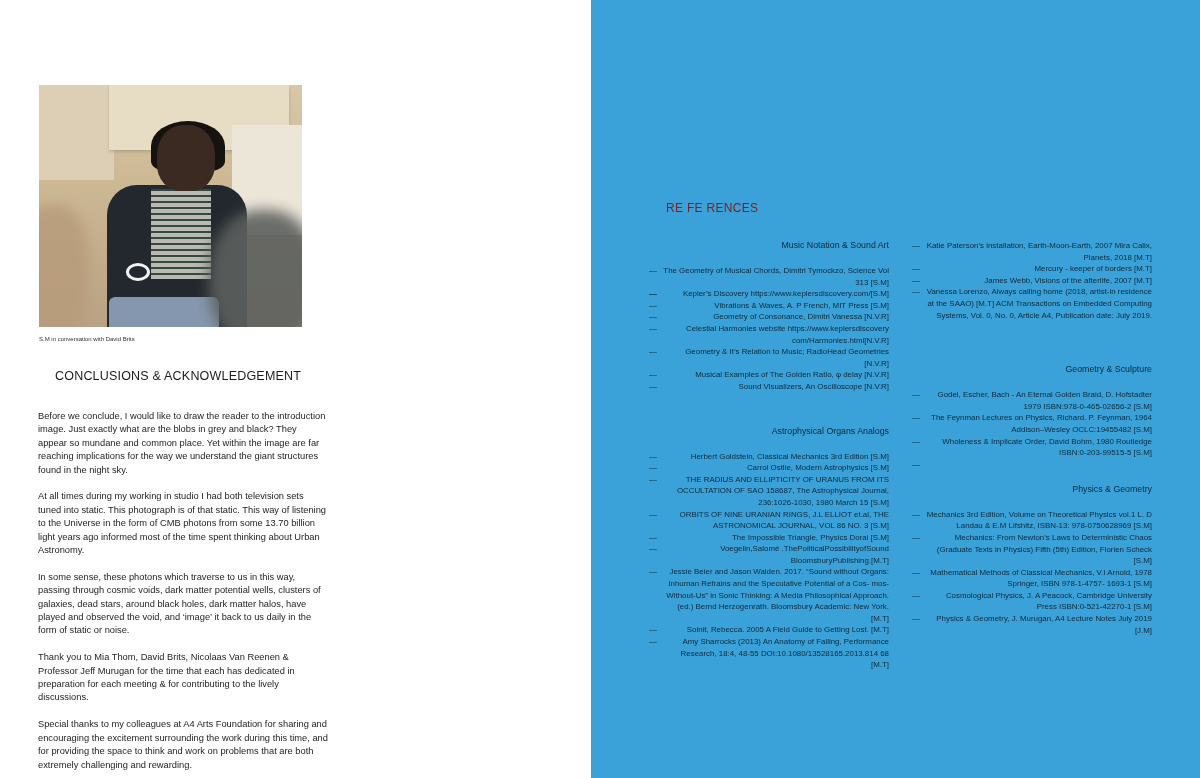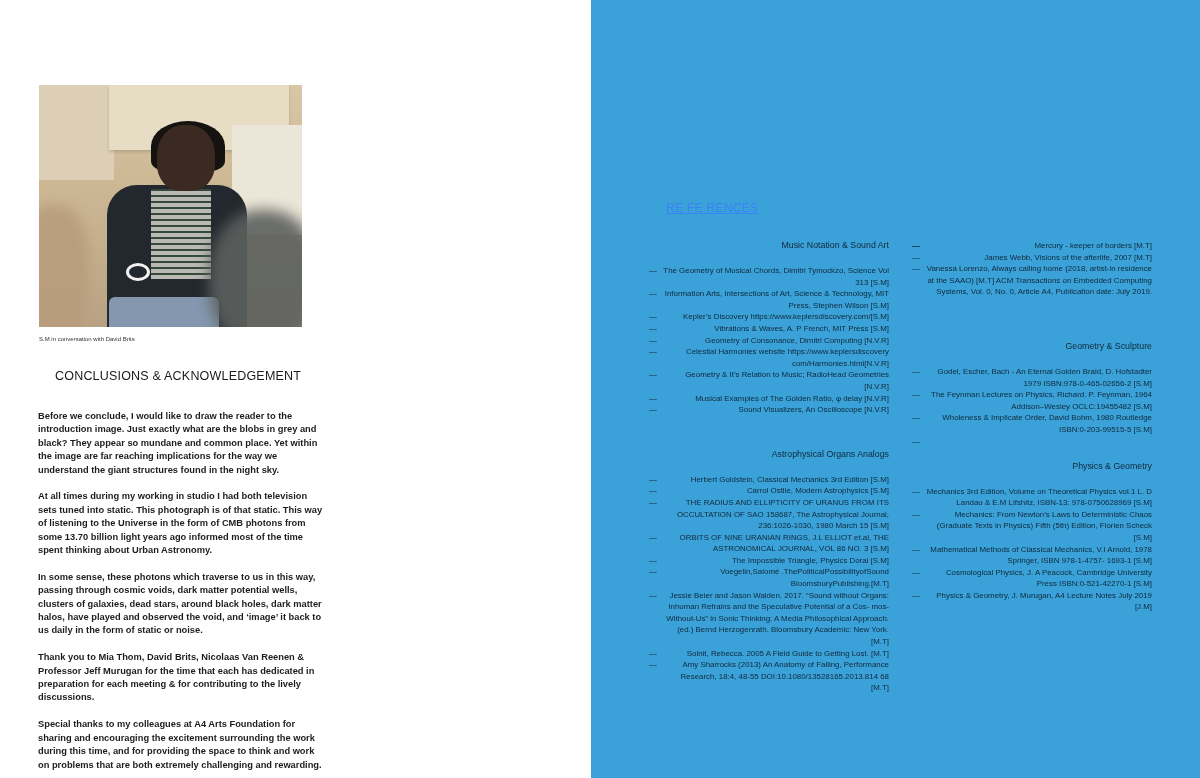--- a/index.html
+++ b/index.html
@@ -20,24 +20,24 @@
            background:repeating-linear-gradient(0deg,#e8e8e0 0 4px,#445a4a 4px 6px),#ccc;
            background-blend-mode:multiply; }
   .photo .jeans { position:absolute; left:70px; top:212px; width:110px; height:30px; background:#8497ae; border-radius:6px 6px 0 0; }
   .photo .blurL { position:absolute; left:-20px; top:120px; width:70px; height:140px; border-radius:40%; background:#b89c7c; filter:blur(6px); opacity:0.85; }
   .photo .blurR { position:absolute; left:170px; top:125px; width:110px; height:140px; border-radius:45%; background:#5c605e; filter:blur(7px); opacity:0.9; }
   .photo .mobius { position:absolute; left:87px; top:178px; width:18px; height:12px; border:3px solid #f2f2f2; border-radius:50%; }
 
   .caption { position:absolute; left:39px; top:300px; font-size:6px; color:#333; }
   .heading { position:absolute; left:55px; top:333px; font-size:12.5px; letter-spacing:0.2px; color:#1a1a1a; }
   .body-text { position:absolute; left:38px; top:374px; width:290px; font-size:9.3px; line-height:13.4px; color:#1d1d1d; }
-  .body-text p { margin:0 0 13.4px 0;font-weight:bold; }
+  .body-text p { margin:0 0 13.4px 0; }
   .pagenum { position:absolute; left:11px; top:742px; font-size:7px; color:#333; }
 
-  .refs-title { position:absolute; left:666px; top:201px; font-size:12px; letter-spacing:0.3px; color:#3b82f6;text-decoration:underline; }
+  .refs-title { position:absolute; left:666px; top:201px; font-size:12px; letter-spacing:0.3px; color:#7f1d1d; }
   .col { position:absolute; font-size:7.9px; line-height:11.6px; color:#0f2a3a; }
   .col1 { left:649px; top:239px; width:240px; }
   .col2 { left:912px; top:240px; width:240px; }
   .sec-title { font-size:8.8px; margin:0 0 14px 0; line-height:12px; }
   .sec { margin-bottom:24px;text-align:right; }
   ul.items { list-style:none; margin:0; padding:0; }
   ul.items li { position:relative; padding-left:12px; }
   ul.items li .dash { position:absolute; left:0; top:0; }
 </style>
 </head>
@@ -74,24 +74,24 @@
 
 <div class="right"></div>
 
 <div class="refs-title">RE FE RENCES</div>
 
 <div class="col col1">
   <div class="sec">
     <div class="sec-title">Music Notation &amp; Sound Art</div>
     <ul class="items">
       <li><span class="dash">—</span><span>The Geometry of Musical Chords, Dimitri Tymockzo, Science Vol 313 [S.M]</span></li>
-      <li><span class="dash">—</span><span>Information Arts, Intersections of Art, Science &amp; Technology, MIT Press, Stephen Wilson [S.M]</span></li>
+      <li><span class="dash">—</span></li>
       <li><span class="dash">—</span><span>Kepler’s Discovery https://www.keplersdiscovery.com/[S.M]</span></li>
       <li><span class="dash">—</span><span>Vibrations &amp; Waves, A. P French, MIT Press [S.M]</span></li>
-      <li><span class="dash">—</span><span>Geometry of Consonance, Dimitri Computing [N.V.R]</span></li>
+      <li><span class="dash">—</span><span>Geometry of Consonance, Dimitri Vanessa [N.V.R]</span></li>
       <li><span class="dash">—</span><span>Celestial Harmonies website https://www.keplersdiscovery com/Harmonies.html[N.V.R]</span></li>
       <li><span class="dash">—</span><span>Geometry &amp; It’s Relation to Music; RadioHead Geometries [N.V.R]</span></li>
       <li><span class="dash">—</span><span>Musical Examples of The Golden Ratio, φ delay [N.V.R]</span></li>
       <li><span class="dash">—</span><span>Sound Visualizers, An Oscilloscope [N.V.R]</span></li>
     </ul>
   </div>
 
   <div class="sec" style="margin-top:32px;">
     <div class="sec-title">Astrophysical Organs Analogs</div>
     <ul class="items">
@@ -104,21 +104,21 @@
       <li><span class="dash">—</span><span>Jessie Beier and Jason Walden. 2017. “Sound without Organs: Inhuman Refrains and the Speculative Potential of a Cos- mos-Without-Us” in Sonic Thinking: A Media Philosophical Approach. (ed.) Bernd Herzogenrath. Bloomsbury Academic: New York. [M.T]</span></li>
       <li><span class="dash">—</span><span>Solnit, Rebecca. 2005 A Field Guide to Getting Lost. [M.T]</span></li>
       <li><span class="dash">—</span><span>Amy Sharrocks (2013) An Anatomy of Falling, Performance Research, 18:4, 48-55 DOI:10.1080/13528165.2013.814 68 [M.T]</span></li>
     </ul>
   </div>
 </div>
 
 <div class="col col2">
   <div class="sec" style="margin-bottom:42px;">
     <ul class="items">
-      <li><span class="dash">—</span></li>
+      <li><span class="dash">—</span><span>Katie Paterson’s installation, Earth-Moon-Earth, 2007 Mira Calix, Planets, 2018 [M.T]</span></li>
       <li><span class="dash">—</span><span>Mercury - keeper of borders [M.T]</span></li>
       <li><span class="dash">—</span><span>James Webb, Visions of the afterlife, 2007 [M.T]</span></li>
       <li><span class="dash">—</span><span>Vanessa Lorenzo, Always calling home (2018, artist-in residence at the SAAO) [M.T] ACM Transactions on Embedded Computing Systems, Vol. 0, No. 0, Article A4, Publication date: July 2019.</span></li>
     </ul>
   </div>
 
   <div class="sec" style="">
     <div class="sec-title">Geometry &amp; Sculpture</div>
     <ul class="items">
       <li><span class="dash">—</span><span>Godel, Escher, Bach - An Eternal Golden Braid, D. Hofstadter 1979 ISBN:978-0-465-02656-2 [S.M]</span></li>

